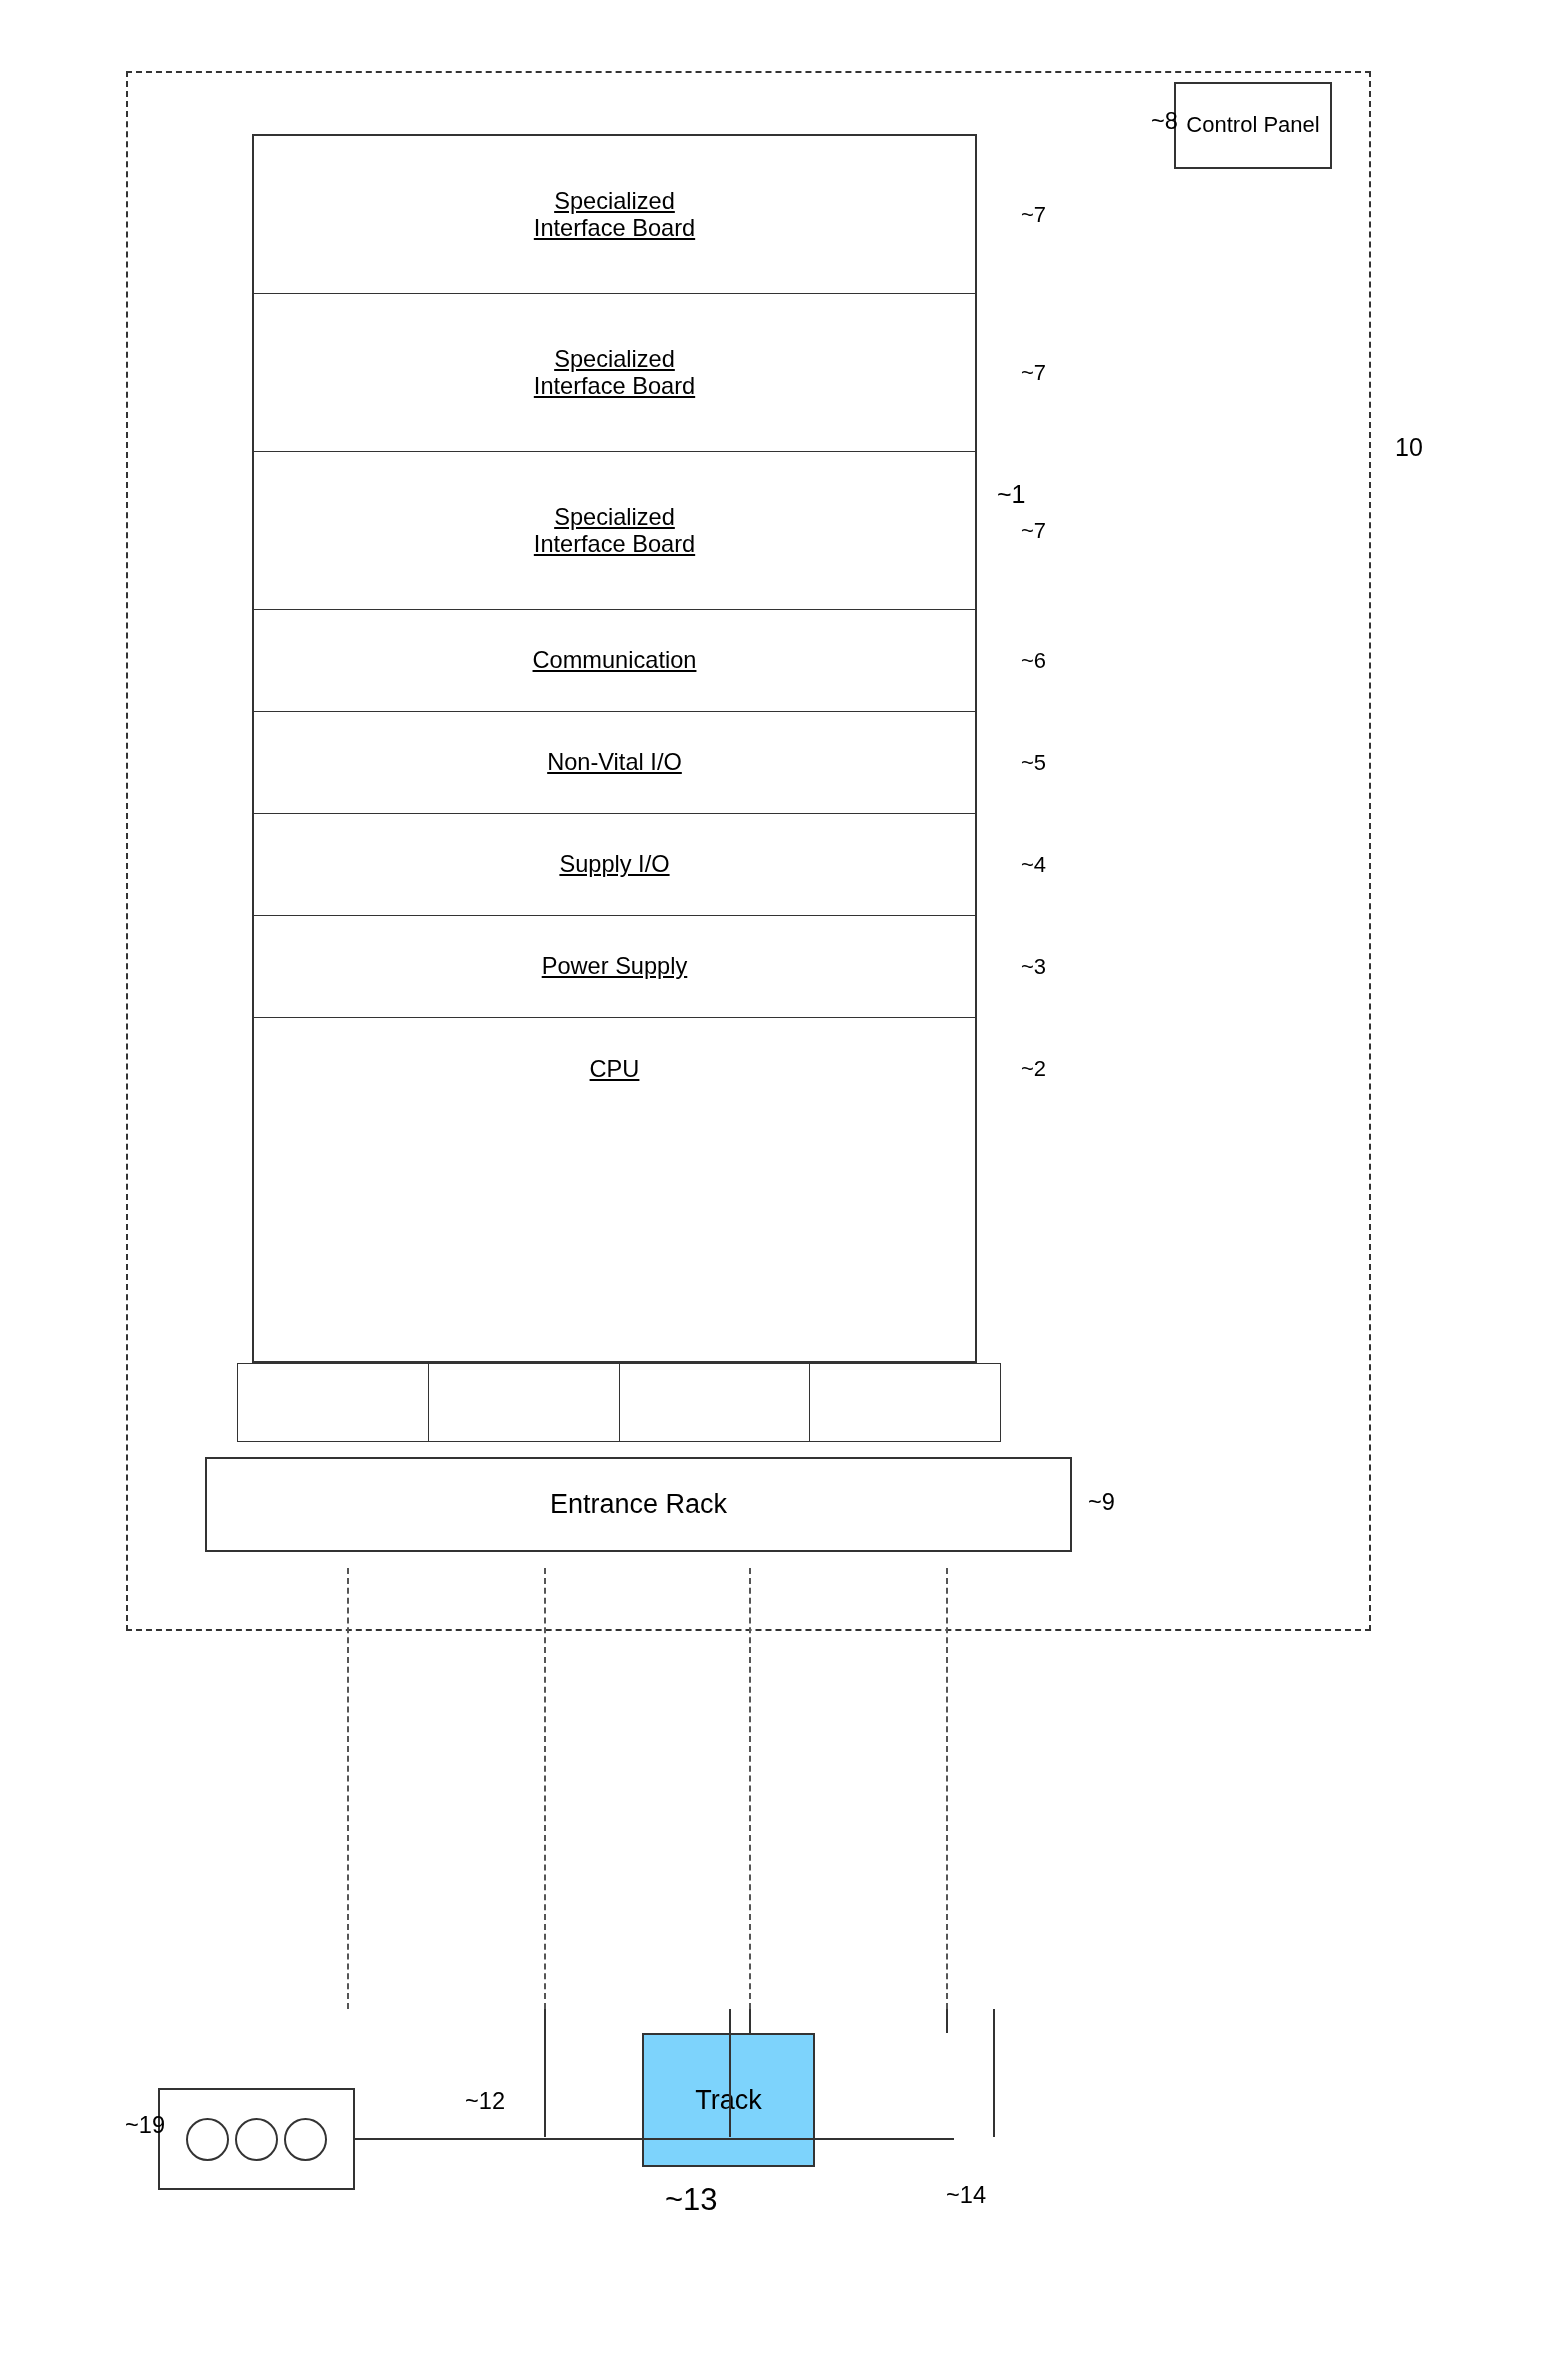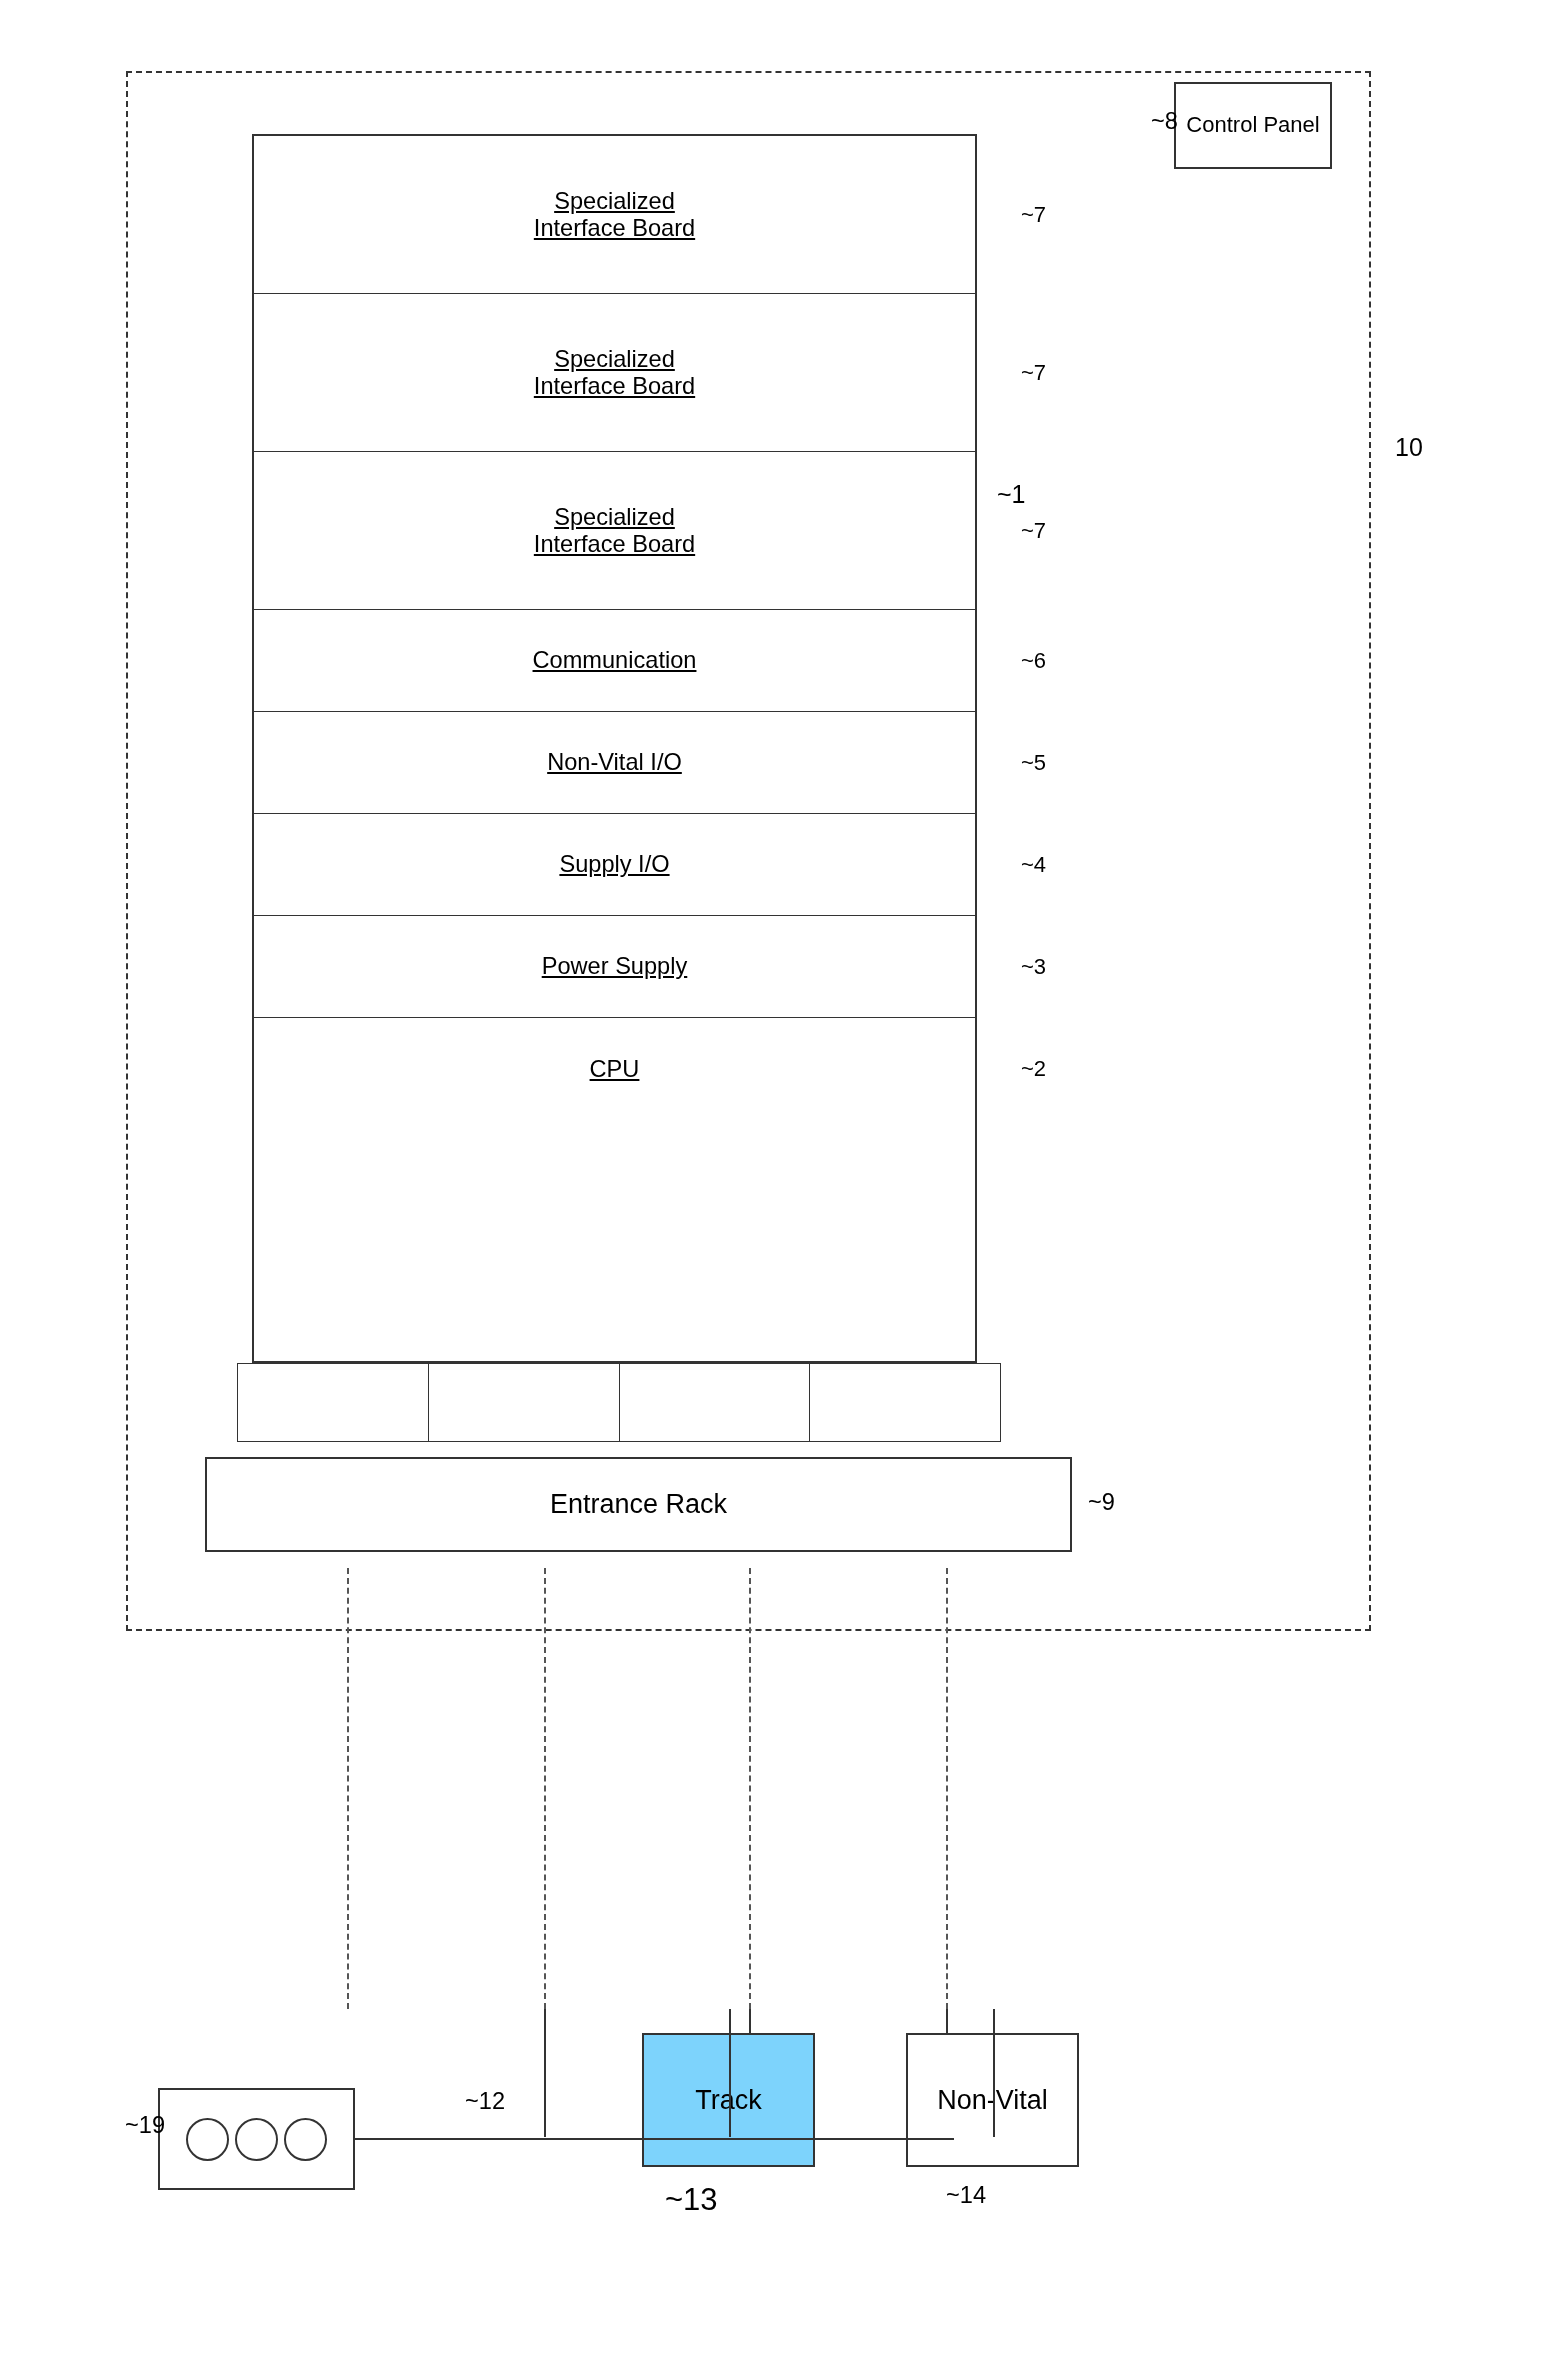--- a/index.html
+++ b/index.html
@@ -330,23 +330,20 @@
     <span>Track</span>
   </div>
   <div class="label-13">~<span>13</span></div>
 
   <div style="position:absolute; left:670px; top:1970px; width:2.4px; height:23.6px; background:#333;"></div>
 
   <div style="position:absolute; top:2099px; left:465px; width:189px; height:2.4px; background:#333;"></div>
 
   <div style="position:absolute; left:650px; top:1970px; width:2.4px; height:128px; background:#333;"></div>
 
-  <div class="nonvital-box">
-    <span>Non-Vital</span>
-  </div>
   <div class="label-14">~<span>14</span></div>
 
   <div style="position:absolute; left:867px; top:1970px; width:2.4px; height:23.6px; background:#333;"></div>
 
   <div style="position:absolute; top:2099px; left:465px; width:410px; height:2.4px; background:#333;"></div>
   <div style="position:absolute; left:914px; top:1970px; width:2.4px; height:128px; background:#333;"></div>
 
 </div>
 
 

